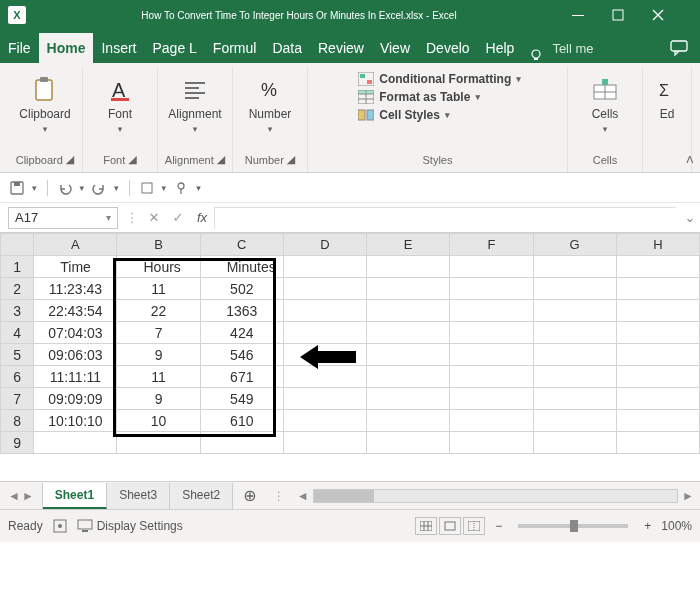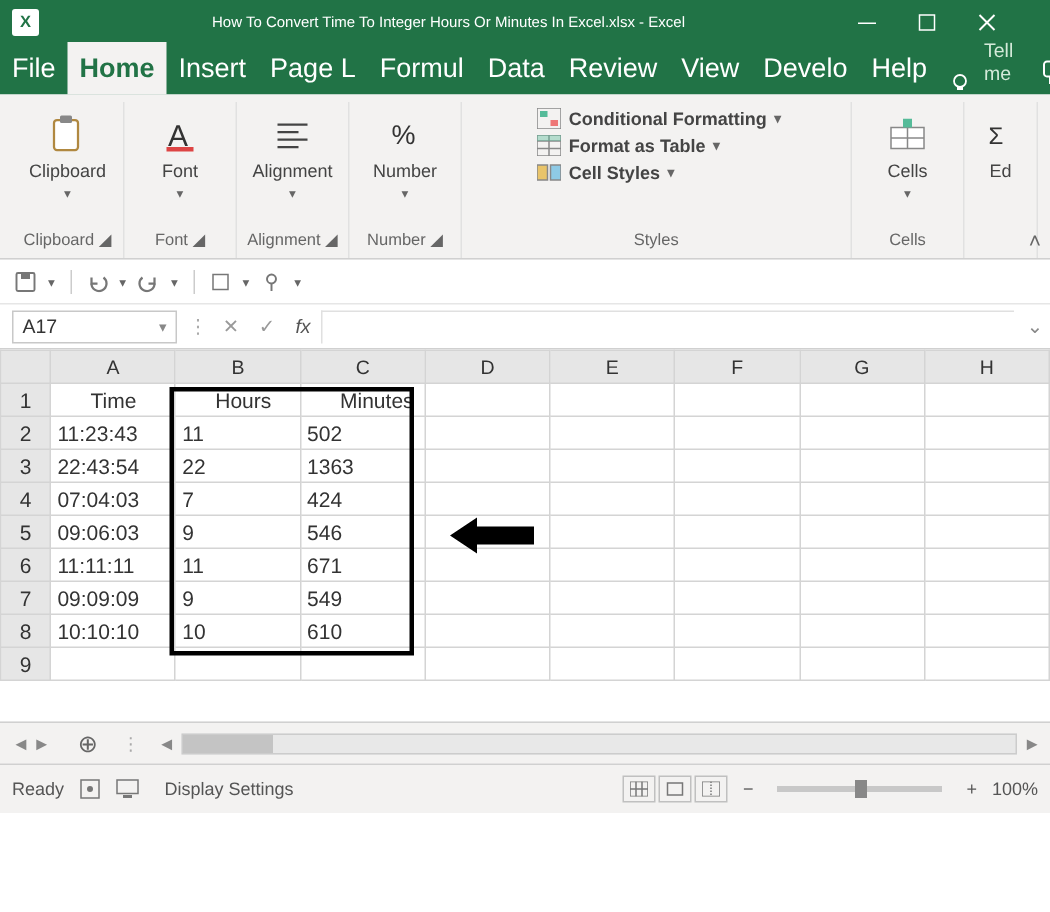--- a/index.html
+++ b/index.html
@@ -7,21 +7,21 @@
 
   
   .titlebar { background: #217346; height: 30px; display: flex; align-items: center; color: #fff; padding: 0 8px; }
   .titlebar .app-icon { width: 18px; height: 18px; background: #fff; border-radius: 2px; display: flex; align-items: center; justify-content: center; color:#217346; font-weight:700; font-size:11px; }
   .titlebar .title { flex: 1; text-align: center; font-size: 10px; white-space: nowrap; overflow: hidden; }
   .titlebar .win-btn { width: 40px; text-align: center; font-size: 14px; cursor: default; }
   .titlebar svg { fill: #fff; }
 
   
   .menutabs { background: #217346; height: 33px; display: flex; align-items: flex-end; color: #fff; }
-  .menutabs .tab { padding: 7px 8px; font-size: 18px; cursor: default; white-space: nowrap; }
+  .menutabs .tab { padding: 7px 8px; font-size: 14px; cursor: default; white-space: nowrap; }
   .menutabs .tab.active { background: #f3f2f1; color: #217346; font-weight: 600; }
   .menutabs .lamp { margin-left: 6px; }
   .menutabs .tellme { padding: 7px 8px; color: #d4ead9; }
   .menutabs .comment { margin-left: auto; padding: 7px 12px; }
 
   
   .ribbon { background: #f3f2f1; border-bottom: 1px solid #d0d0d0; display: flex; padding: 5px 8px 0 8px; height: 110px; position: relative; }
   .rgroup { display: flex; flex-direction: column; align-items: center; padding: 0 6px; border-right: 1px solid #e1e1e1; }
   .rgroup:last-of-type { border-right: none; }
   .rgroup .body { flex: 1; display: flex; align-items: flex-start; gap: 4px; padding-top: 4px; }
@@ -49,21 +49,21 @@
 
   
   .gridwrap { position: relative; height: 248px; overflow: hidden; }
   table.grid { border-collapse: collapse; table-layout: fixed; width: 700px; }
   table.grid th, table.grid td { border: 1px solid #d4d4d4; height: 22px; font-size: 14px; }
   table.grid thead th { background: #e6e6e6; font-weight: 400; color: #333; text-align: center; font-size: 13px; }
   .corner { width: 32px; background: #e6e6e6; }
   .rowhdr { width: 32px; background: #e6e6e6; text-align: center; font-size: 13px; color: #333; }
   .col { width: 80px; }
   td.cell { padding: 0 4px; }
-  td.r { text-align: left; }
+  td.r { text-align: center; }
   td.l { text-align: left; padding-left: 26px; }
   th.sel { background: #d2d2d2; border-bottom: 2px solid #217346; }
   .blackbox { position: absolute; border: 3px solid #000; pointer-events: none; box-sizing: border-box; left: 113px; top: 25px; width: 163px; height: 179px; }
   .arrow { position: absolute; left: 300px; top: 110px; }
 
   
   .sheettabs { display: flex; align-items: center; height: 28px; border-top: 1px solid #d0d0d0; background: #f3f2f1; font-size: 12px; }
   .sheettabs .nav { display: flex; gap: 2px; padding: 0 8px; color: #888; }
   .sheettabs .tabs { display: flex; border-left: 1px solid #ccc; }
   .stab { padding: 5px 12px; border-right: 1px solid #ccc; background: #ececec; color: #555; }
@@ -460,40 +460,45 @@
         <polygon points="0,14 18,2 18,8 56,8 56,20 18,20 18,26" fill="#000"></polygon>
       </svg>
   </div>
 </div>
 
 <div class="sheettabs">
   <div class="nav">
     <span>◄</span>
     <span>►</span>
   </div>
+  <div class="tabs">
+    <div class="stab active">Sheet1</div>
+    <div class="stab">Sheet3</div>
+    <div class="stab">Sheet2</div>
+  </div>
   <div class="addsheet">⊕</div>
   <div style="color:#aaa;padding:0 6px">⋮</div>
   <div class="hscroll">
     <span class="arr">◄</span>
     <div class="track">
         <div class="thumb"></div>
       </div>
     <span class="arr">►</span>
   </div>
 </div>
 
 <div class="status">
   <span>Ready</span>
   <span>
       <svg width="14" height="14">
         <rect x="1" y="1" width="12" height="12" fill="none" stroke="#777"></rect>
         <circle cx="7" cy="7" r="2" fill="#777"></circle>
       </svg>
     </span>
-  <span style="display:flex;align-items:center;gap:17px">
+  <span style="display:flex;align-items:center;gap:4px">
     <svg width="16" height="14">
         <rect x="1" y="1" width="14" height="9" fill="none" stroke="#777"></rect>
         <rect x="5" y="11" width="6" height="2" fill="#777"></rect>
       </svg>
     <span>Display Settings</span>
   </span>
   <div class="views">
     <div class="v">
         <svg width="12" height="10">
           <rect x="0" y="0" width="12" height="10" fill="none" stroke="#777"></rect>

